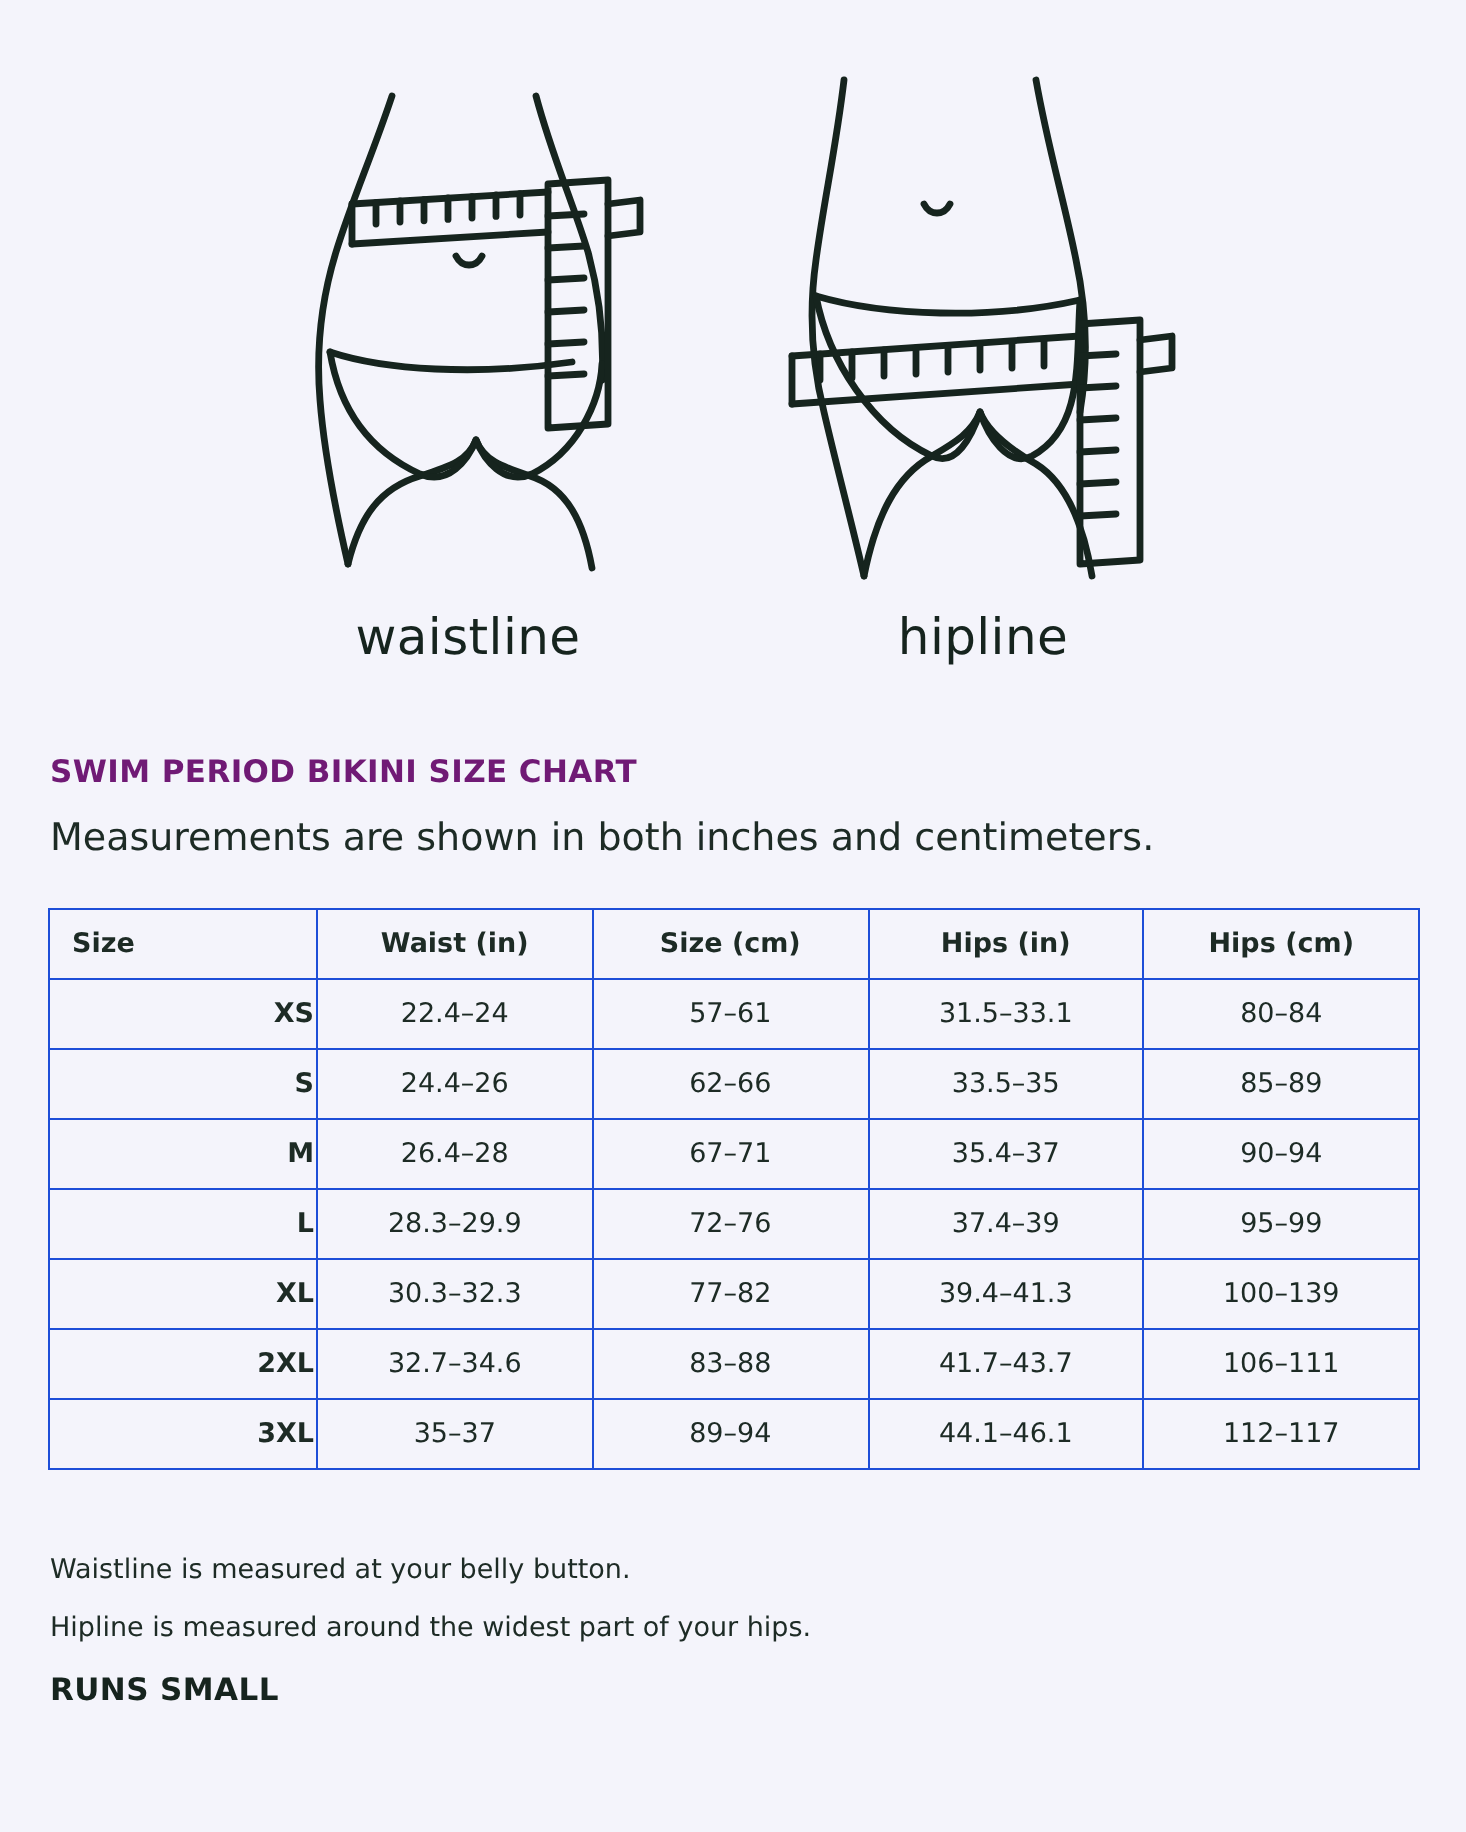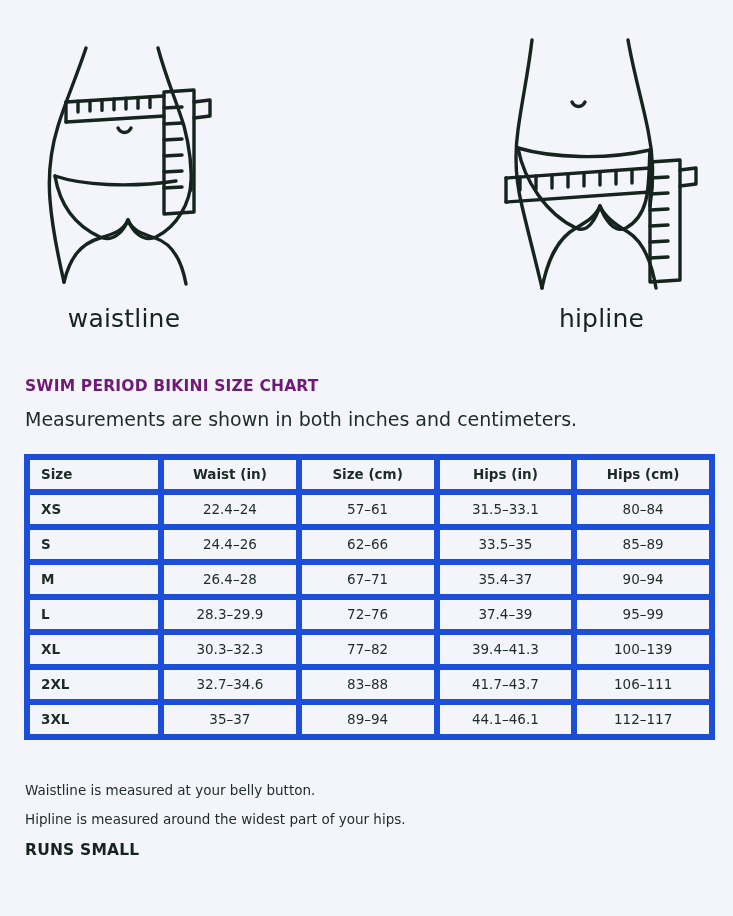--- a/index.html
+++ b/index.html
@@ -18,21 +18,21 @@
   .page {
     position: relative;
     width: 733px;
     height: 916px;
     padding: 0 24px;
   }
 
   
   .figures {
     display: flex;
-    justify-content: space-between;
+    justify-content: center;
     align-items: flex-start;
     gap: 50px;
     padding-top: 30px;
   }
   .figure {
     display: flex;
     flex-direction: column;
     align-items: center;
   }
   .figure svg { display: block; }
@@ -62,36 +62,36 @@
 
   
   table.size-table {
     margin-top: 24px;
     width: 685px;
     border-collapse: collapse;
     table-layout: fixed;
   }
   table.size-table th,
   table.size-table td {
-    border: 6px solid #1d4ed8;
+    border: 1px solid #1d4ed8;
     height: 35px;
     font-size: 13.5px;
     font-weight: normal;
     color: #1d2b25;
     margin-top: 28px;
   }
   table.size-table th {
     font-weight: bold;
   }
   table.size-table th.col-size {
     text-align: left;
     padding-left: 11px;
   }
   table.size-table td.cell-size {
-    text-align: left;
+    text-align: right;
     padding-left: 11px;
     font-weight: bold;
   }
   table.size-table td.cell-val {
     text-align: center;
   }
   col.c-size { width: 134px; }
   col.c-rest { width: 137.75px; }
 
   

